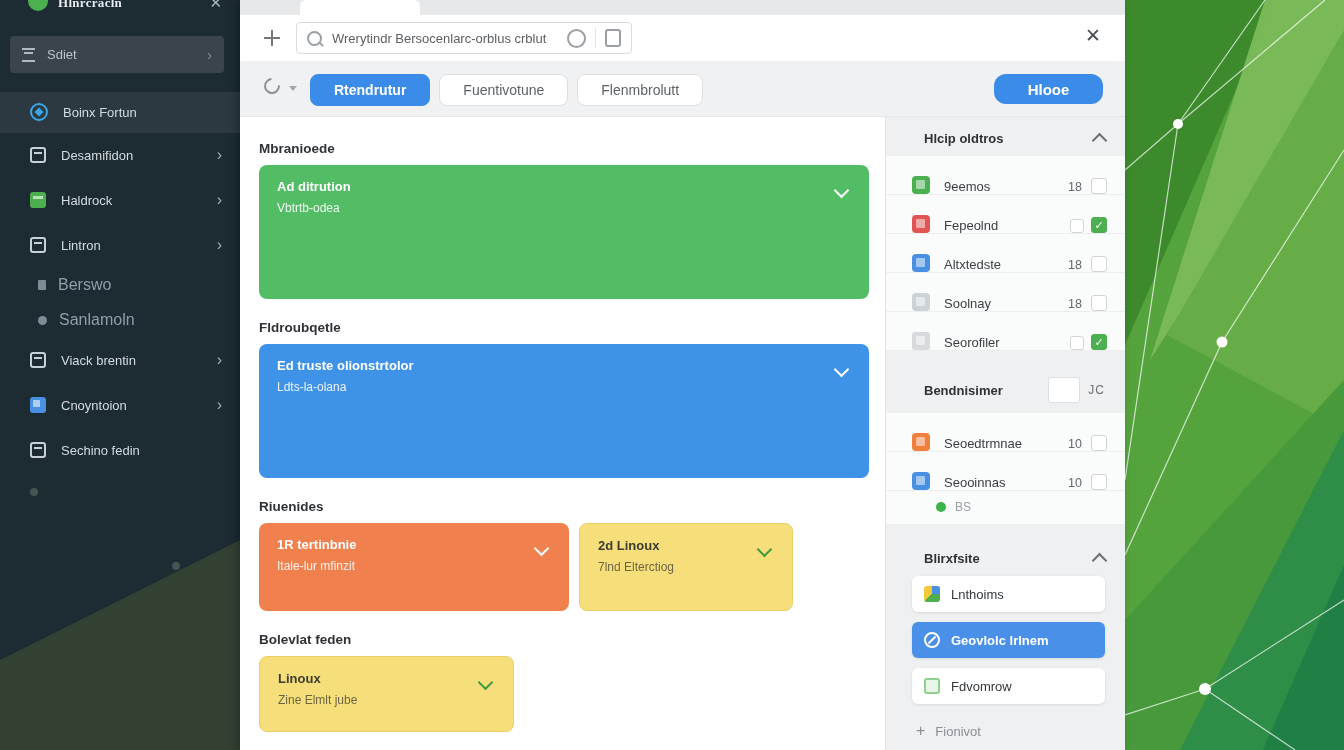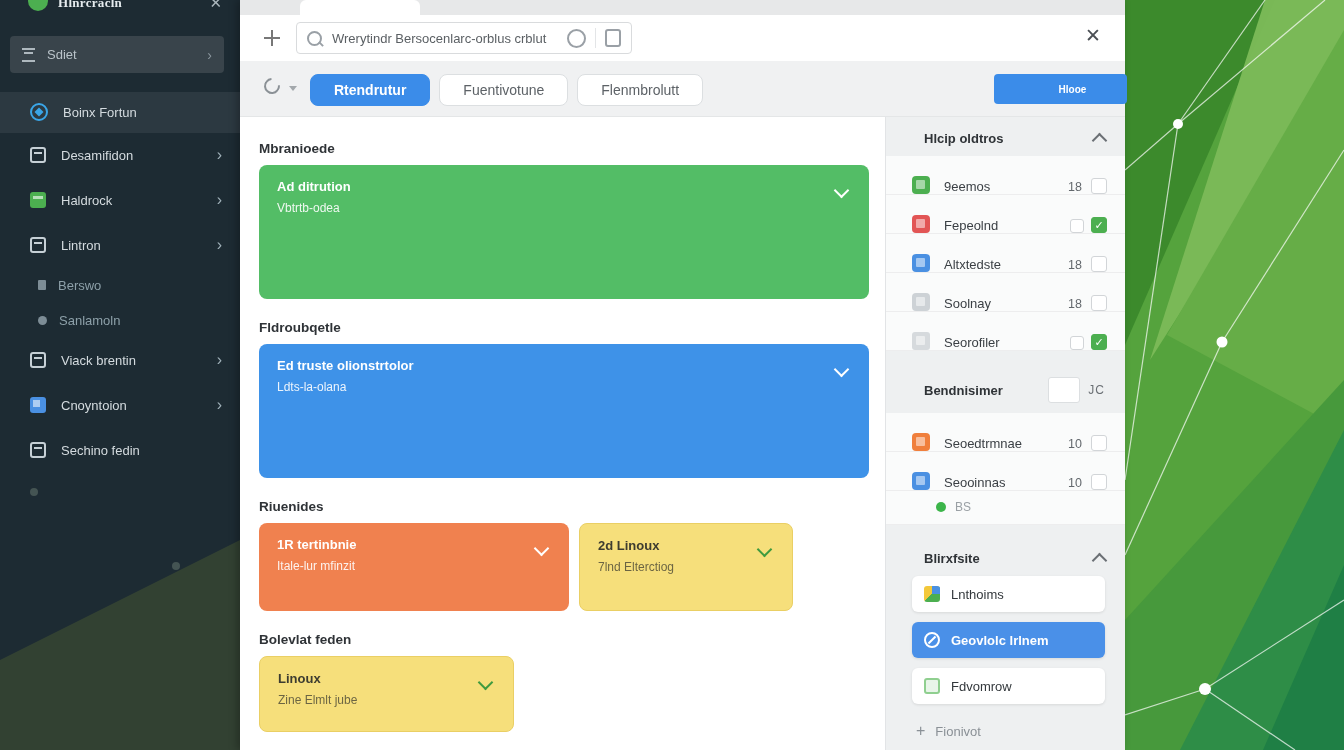--- a/index.html
+++ b/index.html
@@ -23,21 +23,21 @@
   .sb-search{position:absolute;left:10px;top:36px;width:214px;height:37px;background:#39444b;border-radius:4px;
     display:flex;align-items:center;box-sizing:border-box;padding:0 12px;color:#b9c3c9;}
   .sb-search .flt{width:13px;height:10px;border-top:2px solid #aeb8be;border-bottom:2px solid #aeb8be;position:relative;margin-right:12px;}
   .sb-search .flt::after{content:"";position:absolute;left:2px;top:2px;right:2px;border-top:2px solid #aeb8be;}
   .sb-search .arr{margin-left:auto;color:#8b979e;font-size:14px;}
   .sb-nav{position:absolute;left:0;top:92px;right:0;}
   .sb-item{display:flex;align-items:center;height:44px;padding:0 18px 1px 30px;gap:15px;}
   .sb-item.active{height:40px;background:rgba(255,255,255,.07);}
   .sb-item .lbl{flex:1;color:#d4dbdf;}
   .sb-item.sub{height:34px;padding-left:38px;gap:12px;}
-  .sb-item.sub .lbl{color:#8da0a9;font-size:13px;}
+  .sb-item.sub .lbl{color:#8da0a9;font-size:16px;}
   .sb-chev{color:#9fb0b8;font-size:16px;line-height:1;}
   .ic-diamond{width:18px;height:18px;border:2px solid #3aa6e8;border-radius:50%;box-sizing:border-box;position:relative;}
   .ic-diamond::after{content:"";position:absolute;left:3px;top:3px;width:8px;height:8px;background:#3aa6e8;transform:rotate(45deg) scale(.8);}
   .ic-out{width:16px;height:16px;border:2px solid #c6d0d6;border-radius:3px;box-sizing:border-box;position:relative;}
   .ic-out::after{content:"";position:absolute;left:2px;right:2px;top:3px;border-top:2px solid #c6d0d6;}
   .ic-green{width:16px;height:16px;background:#4caf50;border-radius:3px;position:relative;}
   .ic-green::after{content:"";position:absolute;left:3px;top:4px;width:10px;height:3px;background:rgba(255,255,255,.6);}
   .ic-blue{width:16px;height:16px;background:#4a90e2;border-radius:3px;position:relative;}
   .ic-blue::after{content:"";position:absolute;left:3px;top:3px;width:7px;height:7px;background:rgba(255,255,255,.55);}
   .ic-sub1{width:8px;height:10px;background:#7d8d96;border-radius:1px;}
@@ -60,22 +60,22 @@
   .search .div{width:1px;height:20px;background:#e3e5e7;margin:0 9px;flex:none;}
   .search .sq{width:12px;height:14px;border:2px solid #9aa0a6;border-radius:3px;flex:none;}
   .win-close{position:absolute;left:845px;top:9px;font-size:19px;color:#4a4f54;}
   .filterbar{height:55px;background:#f0f1f2;position:relative;border-bottom:1px solid #e4e6e7;}
   .refresh{position:absolute;left:24px;top:17px;width:16px;height:16px;border:2px solid #8b9196;border-radius:50%;border-top-color:transparent;transform:rotate(40deg);box-sizing:border-box;}
   .refresh-caret{position:absolute;left:49px;top:25px;width:0;height:0;border-left:4px solid transparent;border-right:4px solid transparent;border-top:5px solid #a3a8ac;}
   .fbtns{position:absolute;left:70px;top:13px;display:flex;gap:9px;}
   .fbtn{height:30px;padding:0 23px;border-radius:8px;background:#fff;border:1px solid #dcdfe1;color:#5d6267;
     font-size:14px;display:flex;align-items:center;min-width:68px;justify-content:center;}
   .fbtn.active{background:#3b8ce9;border-color:#3b8ce9;color:#fff;font-weight:bold;}
-  .action-btn{position:absolute;left:754px;top:13px;width:109px;height:30px;background:#3b8ce9;border-radius:4px;
-    color:#fff;font-weight:bold;font-size:10px;display:flex;align-items:center;justify-content:center;padding-left:24px;}
+  .action-btn{position:absolute;left:754px;top:13px;width:109px;height:30px;background:#3b8ce9;border-radius:12px;
+    color:#fff;font-weight:bold;font-size:15px;display:flex;align-items:center;justify-content:center;}
 
   .body{position:absolute;top:117px;left:0;right:0;bottom:0;display:flex;}
   .content{width:645px;box-sizing:border-box;background:#fff;padding:17px 16px 0 19px;}
   .section-h{font-size:13.5px;font-weight:bold;color:#2f3337;margin:7px 0 9px;}
   .card{border-radius:8px;padding:14px 18px;box-sizing:border-box;color:#fff;position:relative;margin-bottom:21px;}
   .card .t{font-size:13px;font-weight:bold;margin-bottom:7px;}
   .card .s{font-size:12px;opacity:.9;}
   .card.big{height:134px;width:610px;}
   .card.mid{height:88px;}
   .card.small{height:76px;width:255px;}

